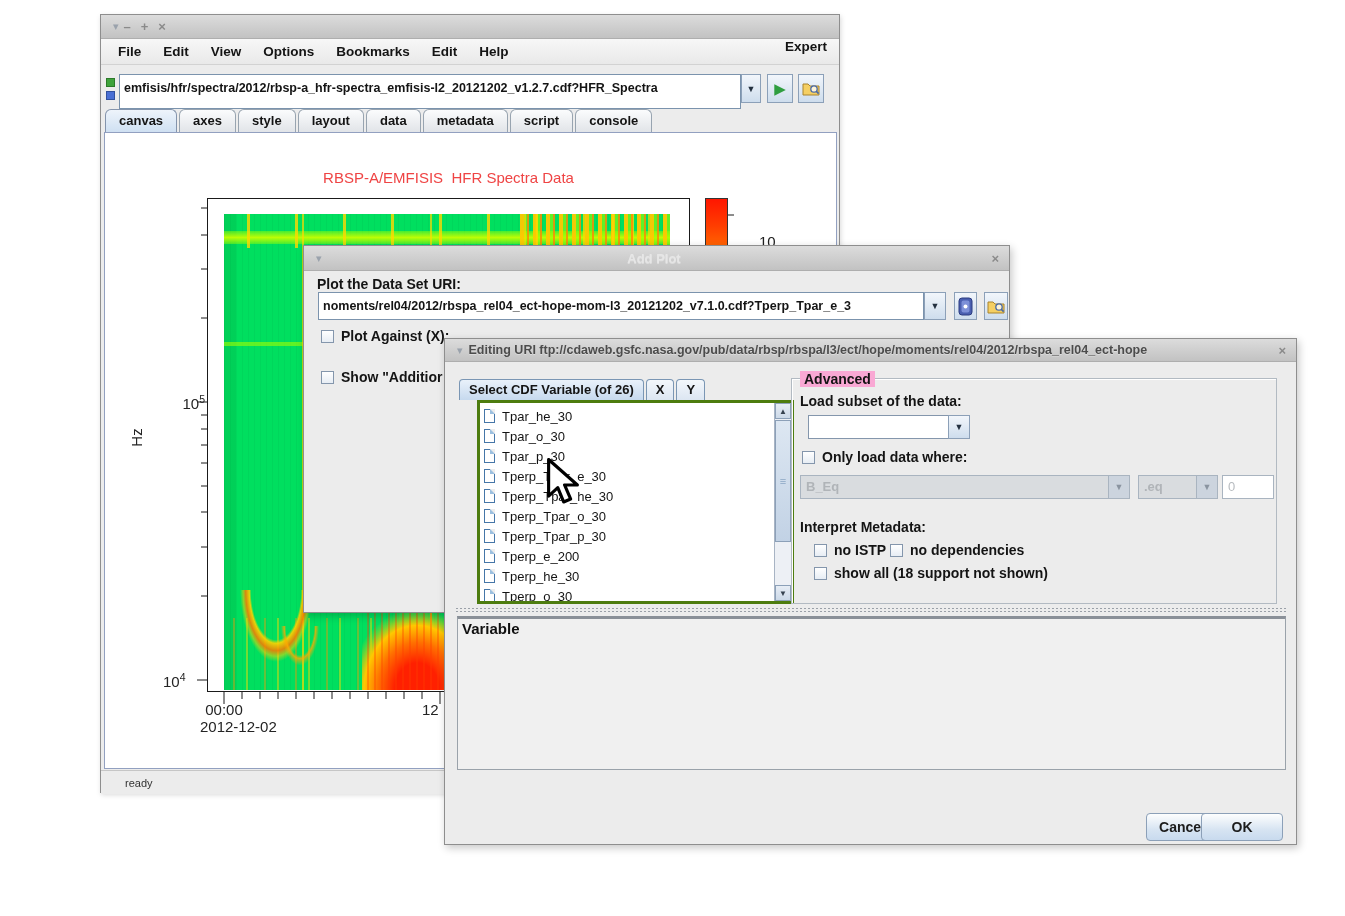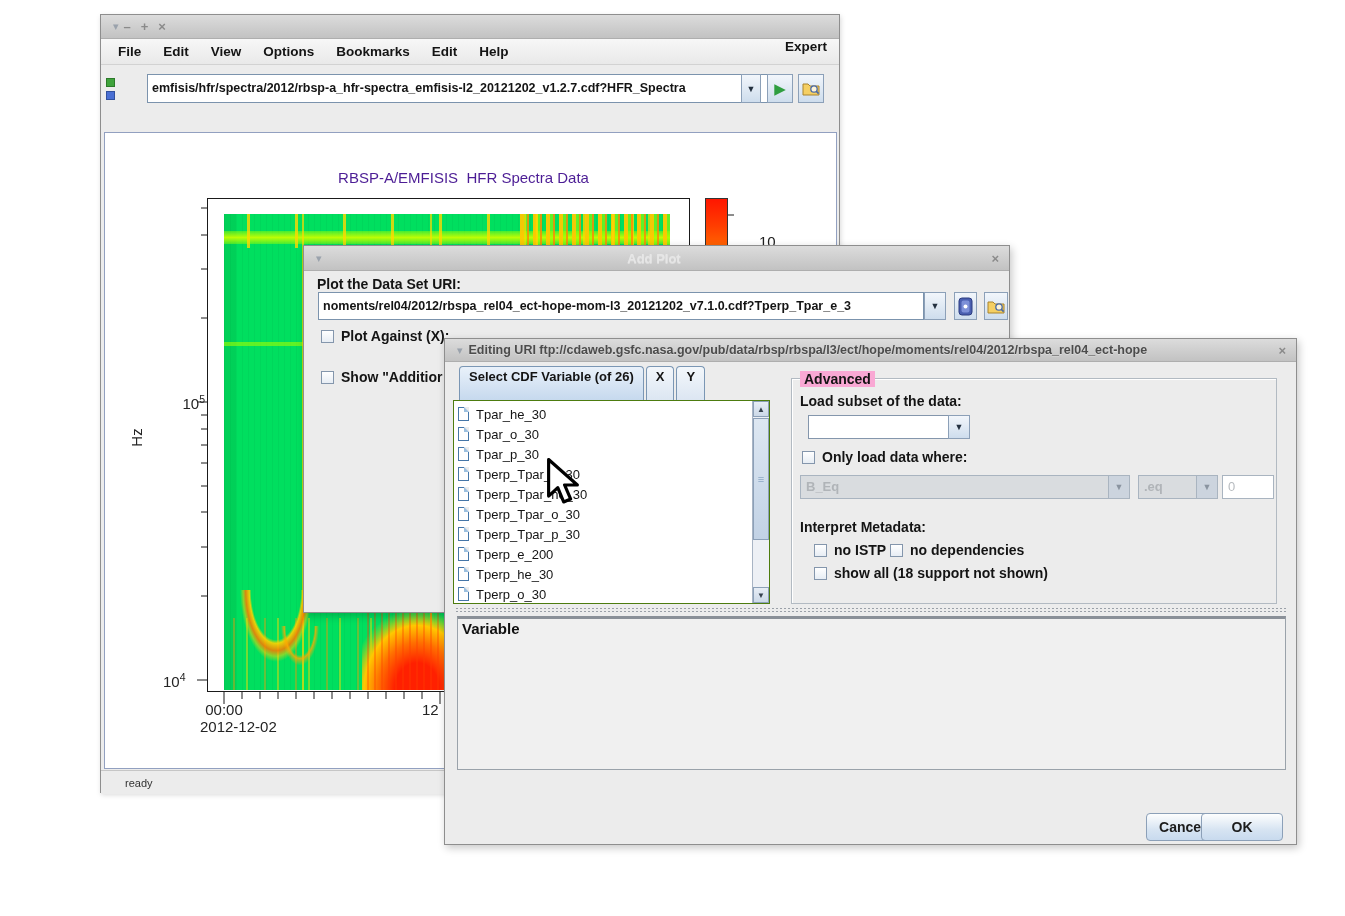--- a/index.html
+++ b/index.html
@@ -38,39 +38,39 @@
   #win-main .titlebar { height:24px; }
   #menubar { position:absolute; left:0; top:24px; width:100%; height:26px;
              background:linear-gradient(#f7f7f7,#e9e9e9); border-bottom:1px solid #d2d2d2;
              display:flex; align-items:center; padding-left:6px; }
   .menu-item { font-weight:bold; font-size:13.5px; padding:0 11px; white-space:nowrap; }
   #expert { position:absolute; right:12px; top:0; height:14px; display:flex; align-items:center;
             font-weight:bold; font-size:13.5px; }
   .sq { position:absolute; width:9px; height:9px; }
   #sq-green { left:5px; top:63px; background:#3fa33c; border:1px solid #2c7a2a; }
   #sq-blue  { left:5px; top:76px; background:#4a6fd4; border:1px solid #31519e; }
-  #main-uri { position:absolute; left:18px; top:59px; width:622px; height:29px;margin-left:28px; }
+  #main-uri { position:absolute; left:18px; top:59px; width:622px; height:35px; }
   #main-uri-dd { left:640px; top:59px; width:20px; height:29px; }
   #btn-play { left:666px; top:59px; width:26px; height:29px; }
   #btn-play span { font-size:15px; color:#2f9e40; }
   #btn-folder-main { left:697px; top:59px; width:26px; height:29px; }
   #main-tabs { position:absolute; left:4px; top:95px; height:22px; display:flex; align-items:flex-end; }
   .mtab { border:1px solid #98a4b0; border-bottom:none; border-radius:6px 6px 0 0;
           background:linear-gradient(#fbfcfd,#e1e4e8); padding:3px 13px 4px;
           font-weight:bold; font-size:13px; margin-right:2px; white-space:nowrap; }
   .mtab.sel { background:linear-gradient(#eef4fb,#cfe0f2); border-color:#8494ac; }
   #canvas { position:absolute; left:3px; top:117px; width:733px; height:637px;
             background:#fff; border:1px solid #92a0c0; }
   #statusbar { position:absolute; left:0; top:755px; width:100%; height:24px;
                border-top:1px solid #c6c6c6; background:#ececec; display:flex; align-items:center; }
   #statusbar span { font-size:11px; color:#333; margin-left:24px; }
 
   
-  #plot-title { position:absolute; left:117px; top:36px; width:483px; text-align:center;
-                font-size:15px; color:#4c1d95; white-space:pre; }
+  #plot-title { position:absolute; left:102px; top:36px; width:483px; text-align:center;
+                font-size:15px; color:#ef4444; white-space:pre; }
   #axis-box { position:absolute; left:102px; top:65px; width:483px; height:494px;
               border:1px solid #1a1a1a; background:#fff; }
   #spectro { position:absolute; left:119px; top:81px; width:446px; height:476px; overflow:hidden;
              background:
                repeating-linear-gradient(90deg, rgba(0,0,0,.035) 0 1px, transparent 1px 6px),
                linear-gradient(90deg, rgba(0,170,70,.28) 0 12px, transparent 12px),
                #00df5f; }
   .sp { position:absolute; }
   #sp-streaks-a { left:0; top:0; width:100%; height:34px;
     background:repeating-linear-gradient(90deg, transparent 0 23px, rgba(255,216,0,.8) 23px 26px, transparent 26px 48px); }
@@ -114,25 +114,25 @@
   #ap-folder { left:680px; top:46px; width:24px; height:28px; }
   #ap-cb1 { position:absolute; left:17px; top:81px; }
   #ap-cb2 { position:absolute; left:17px; top:122px; }
 
   
   #win-edit { left:444px; top:338px; width:853px; height:507px; z-index:3; }
   #win-edit .titlebar { height:23px; }
   #win-edit .ttl { font-size:12.5px; margin-left:6px; }
   #edit-tabs { position:absolute; left:14px; top:39px; height:22px; display:flex; align-items:flex-end; }
   .jtab { border:1px solid #7a96b4; border-bottom:none; border-radius:4px 4px 0 0;
-          background:linear-gradient(#f3f7fb,#dce6f2); padding:2px 9px 16px;
+          background:linear-gradient(#f3f7fb,#dce6f2); padding:2px 9px 3px;
           font-weight:bold; font-size:13px; margin-right:2px; white-space:nowrap; }
   .jtab.sel { background:linear-gradient(#e9f1fa,#c6d9ee); }
-  #listpanel { position:absolute; left:8px; top:61px; width:317px; height:204px;
-               background:#fff; border:1px solid #4d7c0f; overflow:hidden; }
+  #listpanel { position:absolute; left:32px; top:61px; width:317px; height:204px;
+               background:#fff; border:3px solid #4d7c0f; overflow:hidden; }
   .lrow { position:absolute; left:4px; height:20px; display:flex; align-items:center;
           font-size:13px; white-space:nowrap; }
   .pg { width:11px; height:14px; border:1px solid #4576a8; background:#fff;
         position:relative; margin-right:7px; flex:0 0 auto; }
   .pg::before { content:""; position:absolute; top:-1px; right:-1px;
         border-style:solid; border-width:0 5px 5px 0; border-color:#ececec #ececec #9cc0e0 #9cc0e0; }
   #vscroll { position:absolute; right:0; top:0; bottom:0; width:17px;
              background:#edf0f5; border-left:1px solid #a8b4c4; }
   .scbtn { position:absolute; left:0; width:16px; height:16px;
            background:linear-gradient(#e7edf5,#ccd9e8); border:1px solid #8ca0b8;
@@ -200,20 +200,30 @@
     <div class="sqbtn" id="btn-play">
       <span>▶</span>
     </div>
     <div class="sqbtn" id="btn-folder-main">
       <svg width="18" height="15" viewBox="0 0 18 15">
         <path d="M1 3 h5 l2 2 h9 v9 H1 z" fill="#f5cf63" stroke="#a9842f"></path>
         <circle cx="12" cy="8" r="3.2" fill="rgba(255,255,255,.75)" stroke="#4a6aa5" stroke-width="1.3"></circle>
         <line x1="14.4" y1="10.4" x2="16.6" y2="12.6" stroke="#4a6aa5" stroke-width="1.6"></line>
       </svg>
     </div>
+    <div id="main-tabs">
+      <span class="mtab sel">canvas</span>
+      <span class="mtab">axes</span>
+      <span class="mtab">style</span>
+      <span class="mtab">layout</span>
+      <span class="mtab">data</span>
+      <span class="mtab">metadata</span>
+      <span class="mtab">script</span>
+      <span class="mtab">console</span>
+    </div>
 
     <div id="canvas">
       <div id="plot-title">RBSP-A/EMFISIS  HFR Spectra Data</div>
       <div id="axis-box"></div>
       <div id="spectro">
         <div class="sp" id="sp-band1"></div>
         <div class="sp" id="sp-streaks-a"></div>
         <div class="sp" id="sp-streaks-b"></div>
         <div class="sp" id="sp-band2"></div>
         <div class="sp sp-line" style="left:78px"></div>

